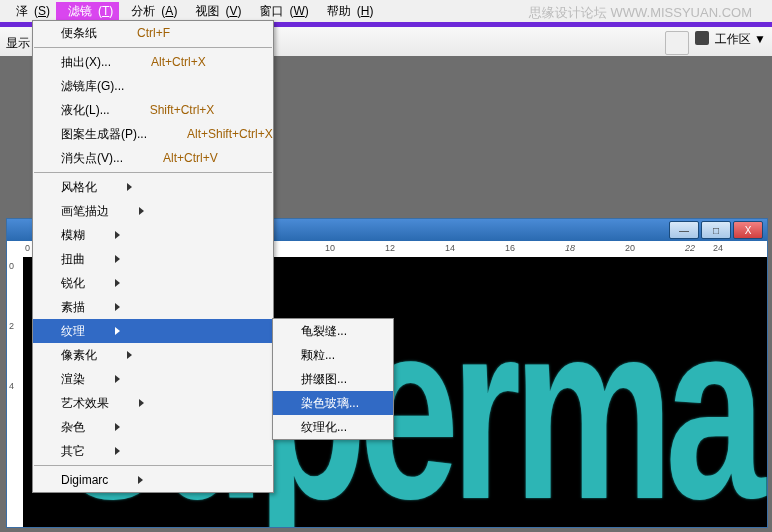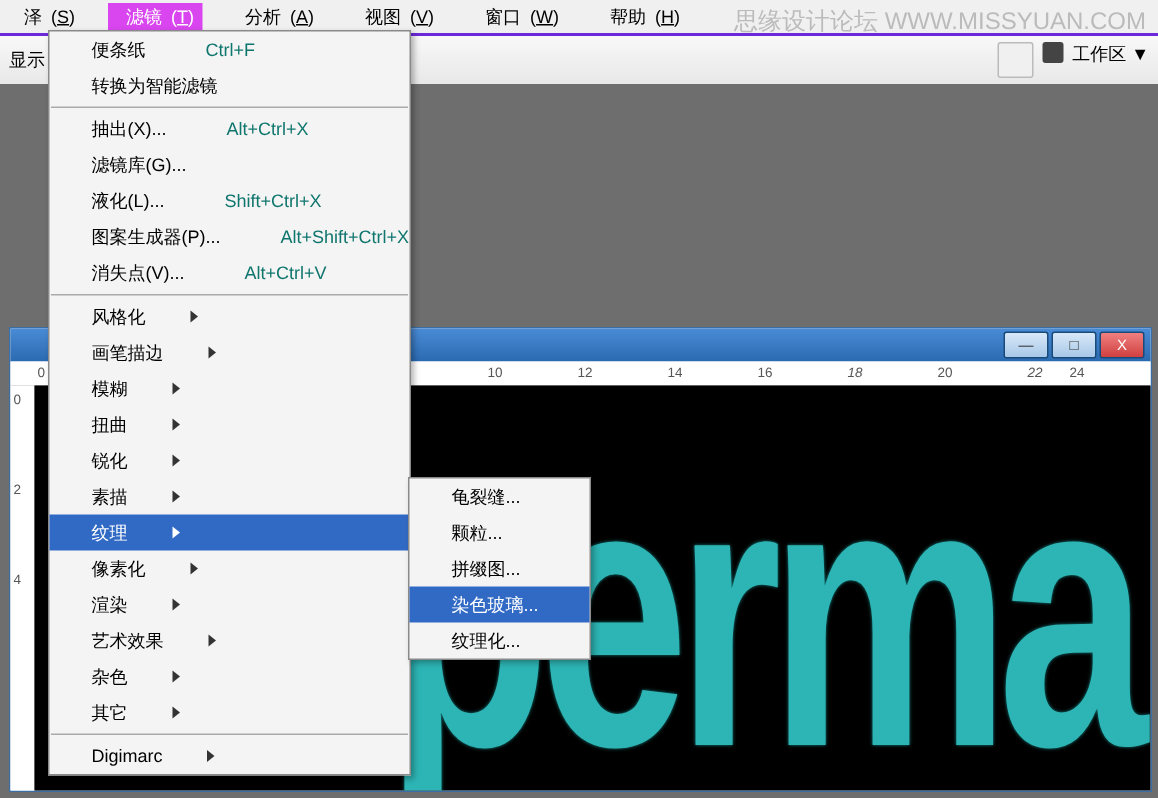--- a/index.html
+++ b/index.html
@@ -1,16 +1,16 @@
 <!DOCTYPE html>
 <html><head>
 <meta charset="utf-8">
 <style>
 body{margin:0;font-family:"Microsoft YaHei","SimSun",Arial,sans-serif;font-size:12px;background:#fff;overflow:hidden;width:772px;height:532px;position:relative}
-.menubar{height:18px;padding:2px 4px;display:flex;gap:16px;border-bottom:2px solid #6d28d9;background:#f0f0f0}
+.menubar{height:18px;padding:2px 4px;display:flex;gap:0;border-bottom:5px solid #6d28d9;background:#f0f0f0}
 .menubar span{padding:1px 6px;cursor:default}
 .menubar span u{text-decoration:underline}
 .menubar span.active{background:#d946ef;color:#fff}
 .toolbar{height:32px;background:linear-gradient(#f8f8f8,#e8e8e8);border-bottom:1px solid #aaa;display:flex;align-items:center;padding:0 6px;gap:8px}
 .tbtn{width:22px;height:22px;border:1px solid #bbb;background:#f0f0f0;border-radius:2px}
 .gear{width:14px;height:14px;display:inline-block;background:#444;border-radius:2px}
 .workarea{position:absolute;top:56px;left:0;right:0;bottom:0;background:#6e6e6e}
 .doc-window{position:absolute;left:6px;top:162px;width:760px;height:308px;background:#fff;border:1px solid #3a6ea5}
 .titlebar{height:22px;background:linear-gradient(#4a8bd6,#2a6ab0);display:flex;align-items:center;justify-content:flex-end;padding:0 4px;gap:2px}
 .winbtn{width:28px;height:16px;border:1px solid #1a4a7a;background:linear-gradient(#d8e8f8,#a8c8e8);border-radius:2px;display:flex;align-items:center;justify-content:center;font-size:10px;color:#333}
@@ -18,24 +18,24 @@
 .ruler-h{height:16px;background:#fff;border-bottom:1px solid #888;display:flex;font-size:9px;color:#555;position:relative;overflow:hidden}
 .ruler-h span{position:absolute;top:2px}
 .ruler-v{width:16px;background:#fff;border-right:1px solid #888;position:absolute;left:0;top:38px;bottom:0;font-size:9px;color:#555}
 .ruler-v span{position:absolute;left:2px}
 .canvas{position:absolute;left:16px;top:38px;right:0;bottom:0;background:#000;overflow:hidden}
 .superman{font-family:Arial,sans-serif;font-weight:900;font-size:180px;letter-spacing:-8px;color:#2db5b5;text-shadow:0 0 2px #1a8888;position:absolute;left:40px;top:50px;transform:scaleY(1.4)}
 .dropdown{position:absolute;background:#f4f4f4;border:1px solid #8a8a8a;box-shadow:2px 2px 4px rgba(0,0,0,.3);z-index:100}
 .dropdown .item{height:20px;padding:2px 28px 2px 28px;display:flex;align-items:center;justify-content:flex-start;cursor:default;white-space:nowrap}
 .dropdown .item:hover,.dropdown .item.hover{background:#316ac5;color:#fff}
 .dropdown .sep{height:1px;background:#aaa;margin:2px 1px}
-.dropdown .shortcut{margin-left:40px;color:#0f766e}
+.dropdown .shortcut{margin-left:40px;color:#a16207}
 .arrow{width:0;height:0;border-top:4px solid transparent;border-bottom:4px solid transparent;border-left:5px solid #333;margin-left:30px}
 .item:hover .arrow,.item.hover .arrow{border-left-color:#fff}
-.watermark{position:absolute;top:4px;right:8px;font-size:16px;color:#bbb;z-index:1}
+.watermark{position:absolute;top:4px;right:20px;font-size:13px;color:#bbb;z-index:1}
 .toolbar-right{margin-left:auto;display:flex;align-items:flex-start;gap:6px}
 </style>
 </head>
 <body>
 
 <div class="watermark">思缘设计论坛  WWW.MISSYUAN.COM</div>
 
 <div class="menubar">
   <span><span>泽</span>(<u>S</u>)</span>
   <span class="active"><span>滤镜</span>(<u>T</u>)</span>
@@ -84,23 +84,20 @@
     <div class="canvas">
       <div class="superman">superman</div>
     </div>
   </div>
 </div>
 
 <div class="dropdown" id="filterMenu" style="left:32px;top:20px;width:240px">
     <div class="item">
       <span>便条纸</span>
       <span class="shortcut">Ctrl+F</span>
-    </div>
-    <div class="item">
-      <span>转换为智能滤镜</span>
     </div>
     <div class="sep"></div>
     <div class="item">
       <span>抽出(X)...</span>
       <span class="shortcut">Alt+Ctrl+X</span>
     </div>
     <div class="item">
       <span>滤镜库(G)...</span>
     </div>
     <div class="item">

